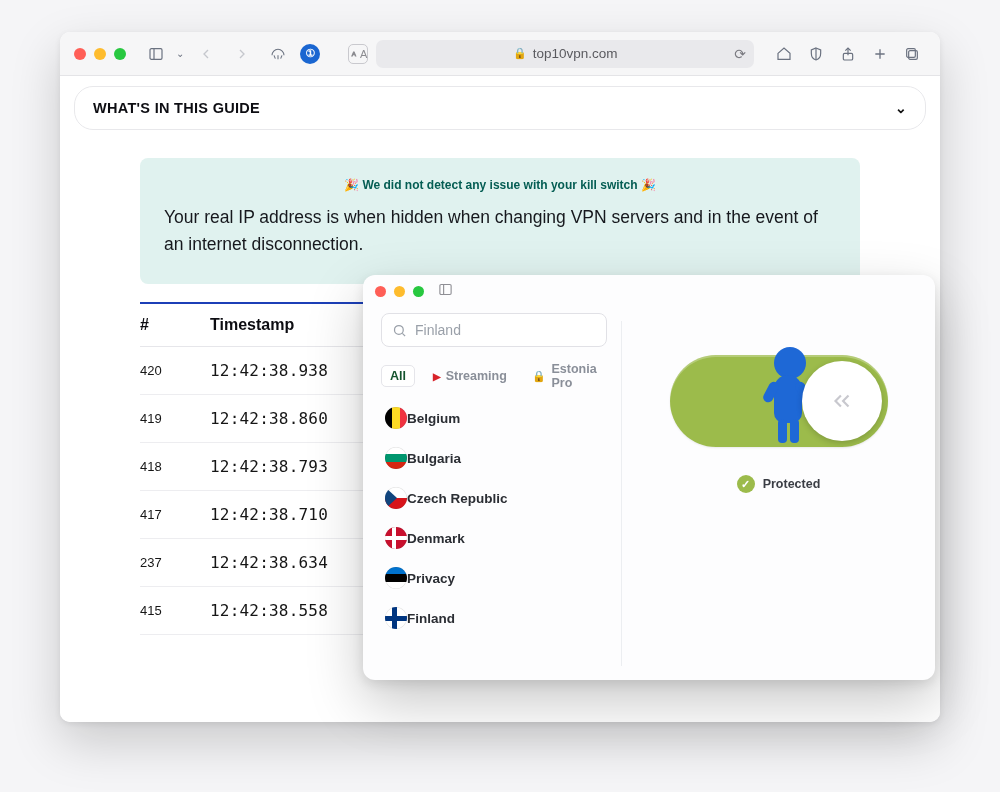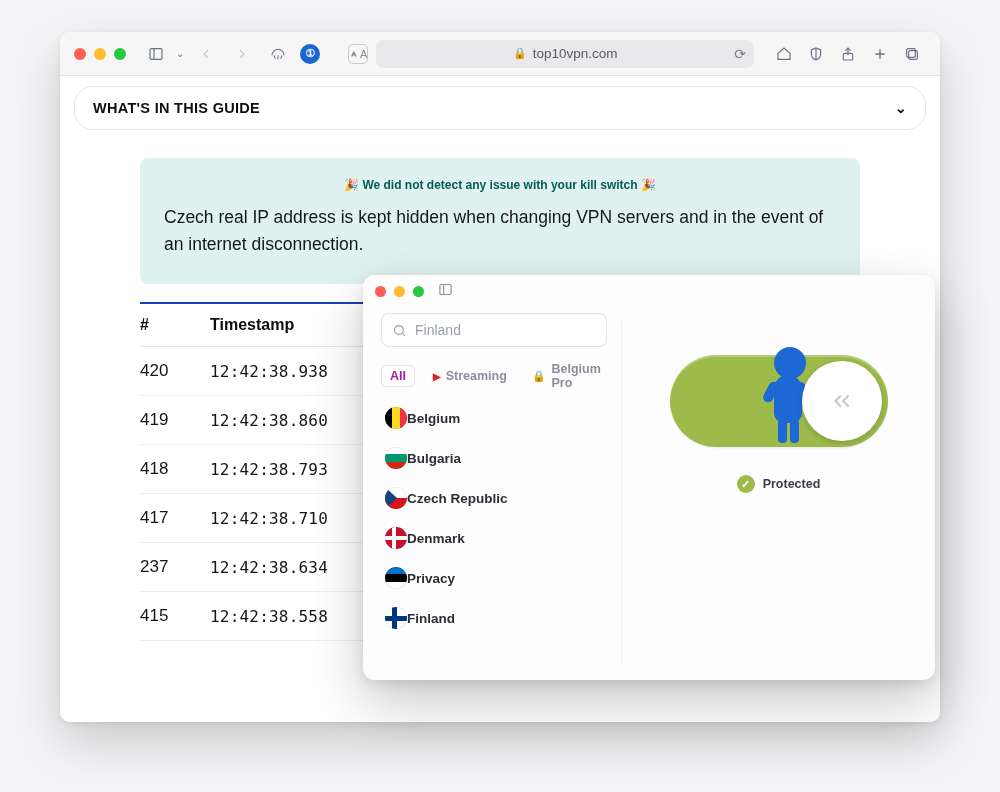--- a/index.html
+++ b/index.html
@@ -44,21 +44,21 @@
 .banner {
   margin: 28px 80px 0; background: #e0f2ef; border-radius: 8px; padding: 20px 24px 26px;
 }
 .banner-title { text-align: center; font-weight: 800; font-size: 12px; color: #045d53; margin-bottom: 12px; }
 .banner-sub { font-size: 17.5px; color: #16181d; line-height: 1.55; }
 
 .table-wrap { margin: 18px 80px 0; }
 .table-header-line { border-top: 2.5px solid #1c3fb7; width: 100%; }
 .tbl { width: 100%; border-collapse: collapse; }
 .tbl th { text-align: left; font-weight: 800; font-size: 16px; padding: 12px 8px 12px 0; border-bottom: 1px solid #e6e6ea; color: #0d0d12; }
-.tbl td { font-size: 17px; padding: 14px 8px 14px 0; border-bottom: 1px solid #ededf0; color: #161616; }
+.tbl td { font-size: 13px; padding: 14px 8px 14px 0; border-bottom: 1px solid #ededf0; color: #161616; }
 .tbl td.mono { font-family: ui-monospace, "SF Mono", Menlo, monospace; font-size: 16px; letter-spacing: 0.2px; }
 .col-num { width: 70px; }
 .col-ts { width: 200px; }
 .col-ip { width: 200px; }
 .col-ctry { width: 180px; }
 
 
 .vpn-window {
   position: absolute; top: 275px; left: 363px; width: 572px; height: 405px;
   background: #fdfdfe; border-radius: 12px; box-shadow: 0 22px 55px rgba(0,0,0,0.22), 0 4px 12px rgba(0,0,0,0.10);
@@ -68,21 +68,21 @@
 .vpn-title .dot { width: 11px; height: 11px; }
 .vpn-title .sb { margin-left: 6px; color: #8f8f95; }
 .vpn-body { flex: 1; display: flex; }
 .vpn-left { width: 258px; padding: 6px 14px 0 18px; }
 .search-box {
   height: 34px; background: #fff; border: 1px solid #e1e1e6; border-radius: 8px;
   display: flex; align-items: center; gap: 8px; padding: 0 10px; color: #9aa0a9; font-size: 14px;
 }
 .tabs-row { display: flex; gap: 10px; margin: 12px 0 6px; font-size: 12.5px; align-items: center; }
 .tab { display: flex; align-items: center; gap: 5px; padding: 3px 8px; border-radius: 5px; color: #8a8f99; font-weight: 600; cursor: pointer; }
-.tab.active { background: #fff; border: 1px solid #e5e5ea; color: #a21caf; }
+.tab.active { background: #fff; border: 1px solid #e5e5ea; color: #14532d; }
 .tab .play { color: #d8232a; font-size: 10px; }
 .tab .lockg { color: #7bbf3c; font-size: 11px; }
 .country-list { display: flex; flex-direction: column; gap: 6px; margin-top: 8px; }
 .country { display: flex; align-items: center; gap: 0; padding: 6px 4px; font-size: 13.5px; font-weight: 700; color: #2b2e34; cursor: pointer; }
 .flag { width: 22px; height: 22px; border-radius: 50%; position: relative; overflow: hidden; box-shadow: 0 0 0 0.5px rgba(0,0,0,0.12) inset; }
 
 .flag.be { background: linear-gradient(90deg,#000 33%,#fdda24 33% 66%,#ef3340 66%); }
 
 .flag.bg { background: linear-gradient(#fff 33%,#00966e 33% 66%,#d62612 66%); }
 
@@ -211,21 +211,21 @@
   </div>
 
   <div class="page">
     <div class="guide-bar">
       <span>WHAT'S IN THIS GUIDE</span>
       <span class="chev">⌄</span>
     </div>
 
     <div class="banner">
       <div class="banner-title">🎉 We did not detect any issue with your kill switch 🎉</div>
-      <div class="banner-sub">Czech real IP address is kept hidden when changing VPN servers and in the event of an internet disconnection.</div>
+      <div class="banner-sub">Your real IP address is when hidden when changing VPN servers and in the event of an internet disconnection.</div>
     </div>
 
     <div class="table-wrap">
       <div class="table-header-line"></div>
       <table class="tbl">
         <thead>
           <tr>
             <th class="col-num">#</th>
             <th class="col-ts">Timestamp</th>
             <th class="col-ip"></th>
@@ -306,21 +306,21 @@
       <div class="tabs-row">
         <div class="tab active">
             <span>All</span>
           </div>
         <div class="tab">
             <span class="play">▶</span>
             <span>Streaming</span>
           </div>
         <div class="tab">
             <span class="lockg">🔒</span>
-            <span>Belgium Pro</span>
+            <span>Estonia Pro</span>
           </div>
       </div>
       <div class="country-list" id="country-list">
           <div class="country">
             <div class="flag be"></div>
             <span>Belgium</span>
           </div>
           <div class="country">
             <div class="flag bg"></div>
             <span>Bulgaria</span>

